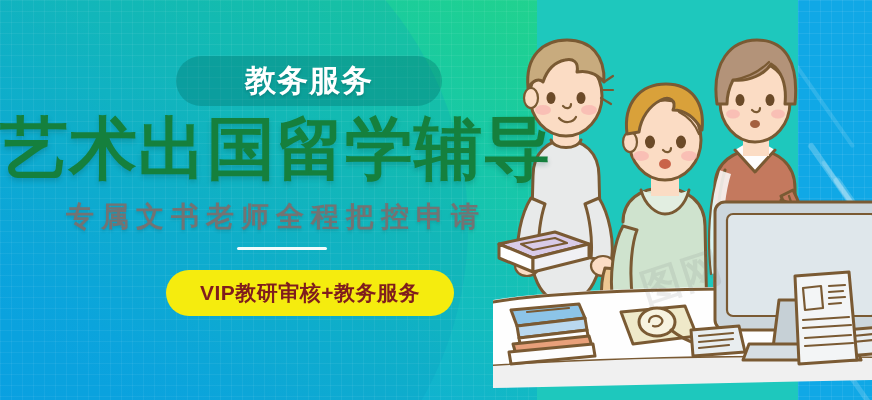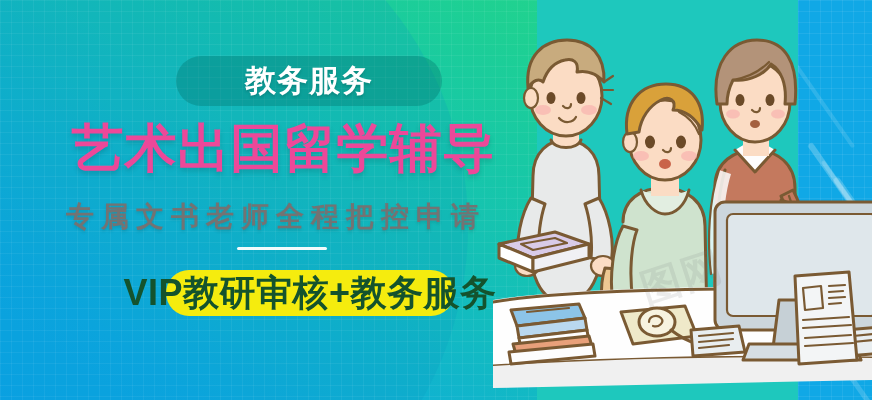--- a/index.html
+++ b/index.html
@@ -121,26 +121,26 @@
     color: #ffffff;
     font-size: 31px;
     font-weight: 700;
     letter-spacing: 1px;
     text-shadow: 0 2px 3px rgba(0,0,0,0.16);
     white-space: nowrap;
   }
 
   .headline {
     position: absolute;
-    left: 11px;
+    left: 0;
     top: 112px;
     width: 545px;
     text-align: center;
-    color: #ec4899;
-    font-size: 52px;
+    color: #15803d;
+    font-size: 68px;
     line-height: 72px;
     font-weight: 700;
     letter-spacing: 1px;
     white-space: nowrap;
     text-shadow: 0 3px 5px rgba(0, 70, 70, 0.22);
   }
 
   .subhead {
     position: absolute;
     left: 0;
@@ -174,22 +174,22 @@
     top: 270px;
     width: 288px;
     height: 46px;
     border-radius: 23px;
     background: #f5ec0e;
     display: flex;
     align-items: center;
     justify-content: center;
   }
   .cta-pill span {
-    color: #14532d;
-    font-size: 36px;
+    color: #7f1d1d;
+    font-size: 21px;
     font-weight: 700;
     letter-spacing: 0.5px;
     white-space: nowrap;
   }
 
   
   .illustration {
     position: absolute;
     left: 493px;
     top: 0;

